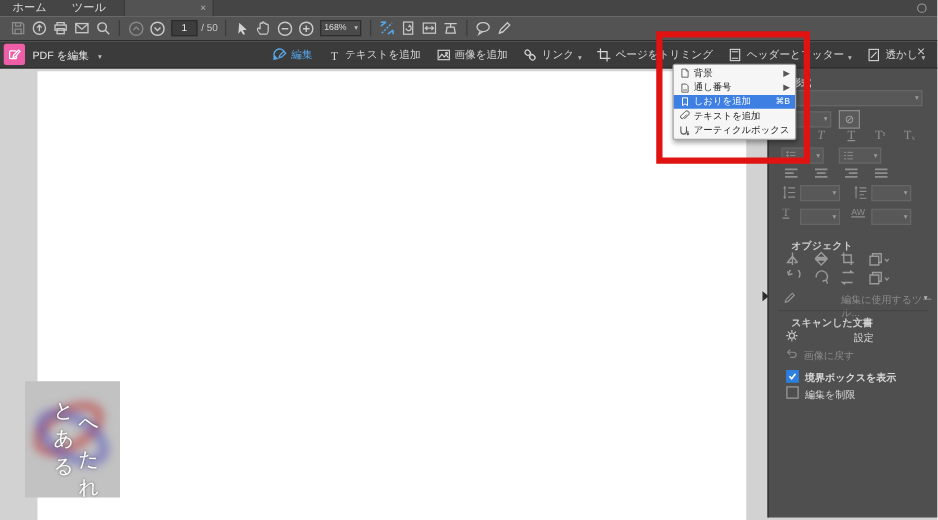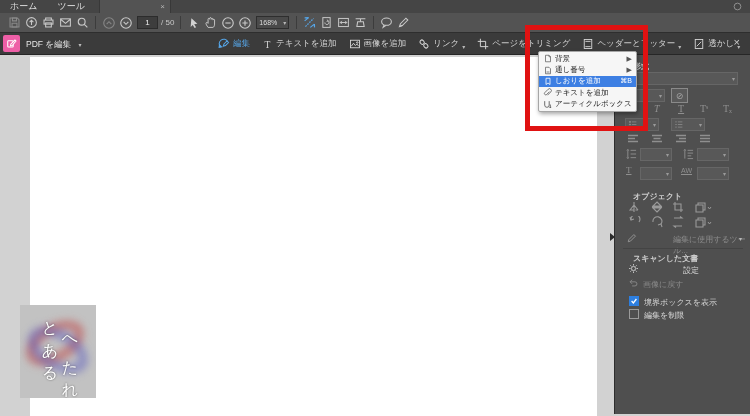--- a/index.html
+++ b/index.html
@@ -406,21 +406,21 @@
         <path d="M3 7h7a3 3 0 010 6H6"></path>
         <path d="M6 4L3 7l3 3"></path>
       </svg>
     <div class="p-row-label dim" style="left:28px; top:224px;">画像に戻す</div>
 
     <div class="cbox checked" style="left:14px; top:241px;">
       <svg width="8" height="8" viewBox="0 0 10 10">
           <path d="M2 5l2.2 2.5L8 2.5" stroke="#ffffff" fill="none" stroke-width="1.6"></path>
         </svg>
     </div>
-    <div class="p-row-label" style="left:29px; top:242px;">境界ボックスを表示</div>
+    <div class="p-row-label" style="left:29px; top:242px;font-weight:bold;">境界ボックスを表示</div>
 
     <div class="cbox" style="left:14px; top:254px;"></div>
     <div class="p-row-label" style="left:29px; top:255px;">編集を制限</div>
   </div>
 
   <div class="menu">
     <div class="menu-item">
       <span class="mi-icon">
         <svg width="8" height="9" viewBox="0 0 16 16" stroke="#555555" fill="none" stroke-width="1.4">
             <path d="M3 1.5h7l3 3v10H3z"></path>

